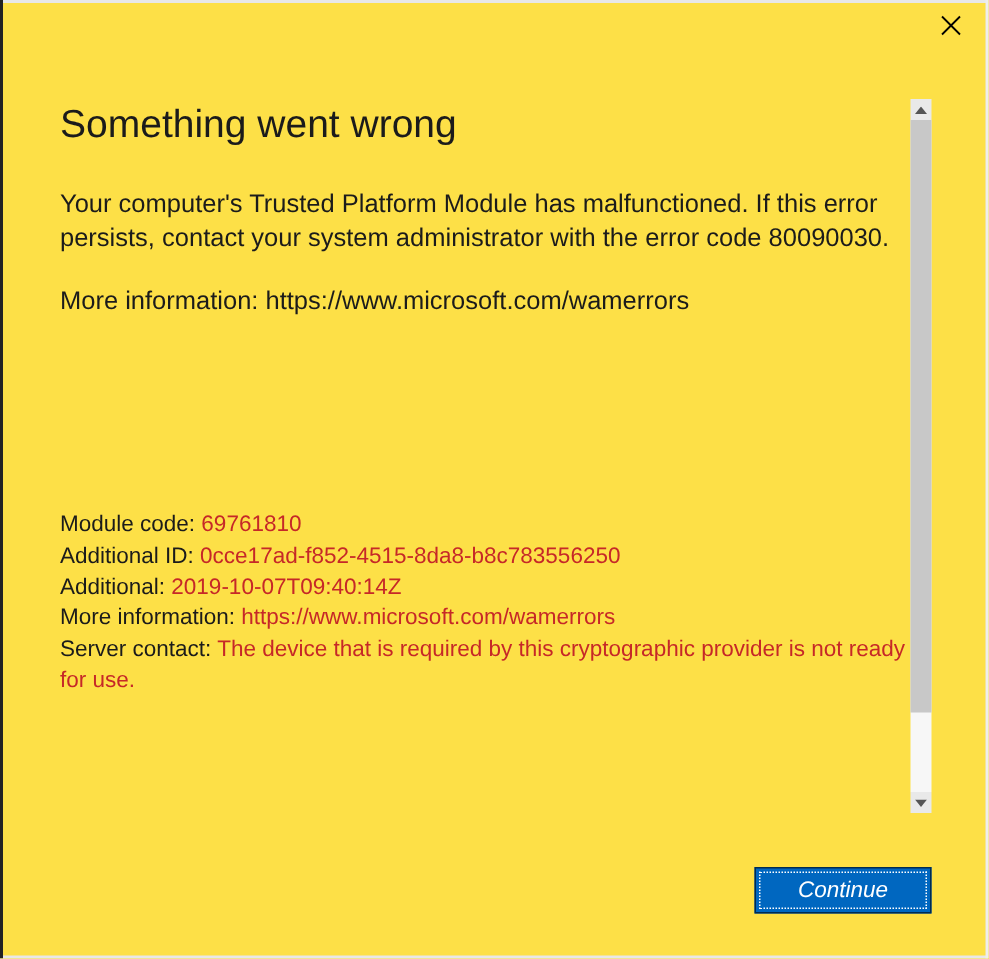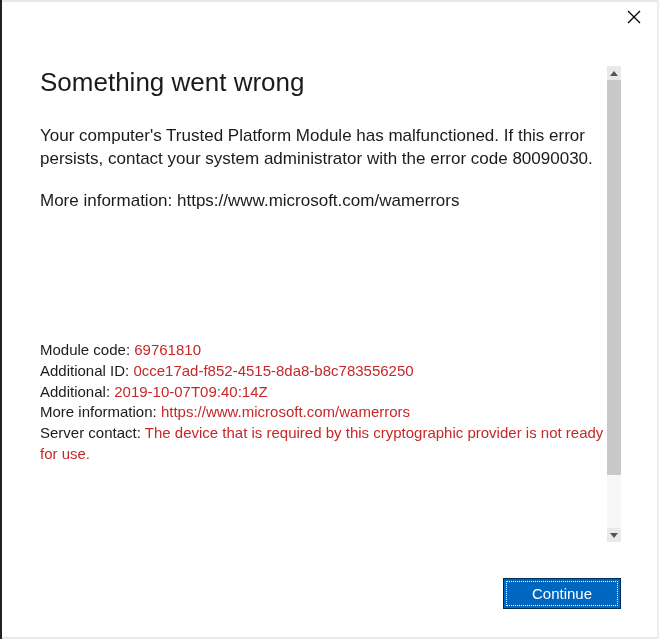--- a/index.html
+++ b/index.html
@@ -9,21 +9,21 @@
     }
     body {
       font-family: "Segoe UI", Tahoma, sans-serif;
       background: #e8e8e8;
       width: 659px;
       height: 639px;
       overflow: hidden;
       position: relative;
     }
     .dialog {
-      background: #ffffff;
+      background: #fde047;
       width: 655px;
       height: 635px;
       position: absolute;
       left: 2px;
       top: 2px;
       display: flex;
       flex-direction: column;
     }
     .titlebar {
       height: 34px;
@@ -126,20 +126,21 @@
       background: #0067c0;
       color: #ffffff;
       border: 1px solid #002b52;
       outline: 1px dotted #fff;
       outline-offset: -4px;
       padding: 6px 28px;
       font-size: 15px;
       font-family: inherit;
       cursor: pointer;
       min-width: 118px;
+      font-style: italic;
     }
     .behind-left {
       position: absolute;
       left: 0;
       top: 0;
       width: 2px;
       height: 639px;
       background: #222;
     }
     .behind-right {

